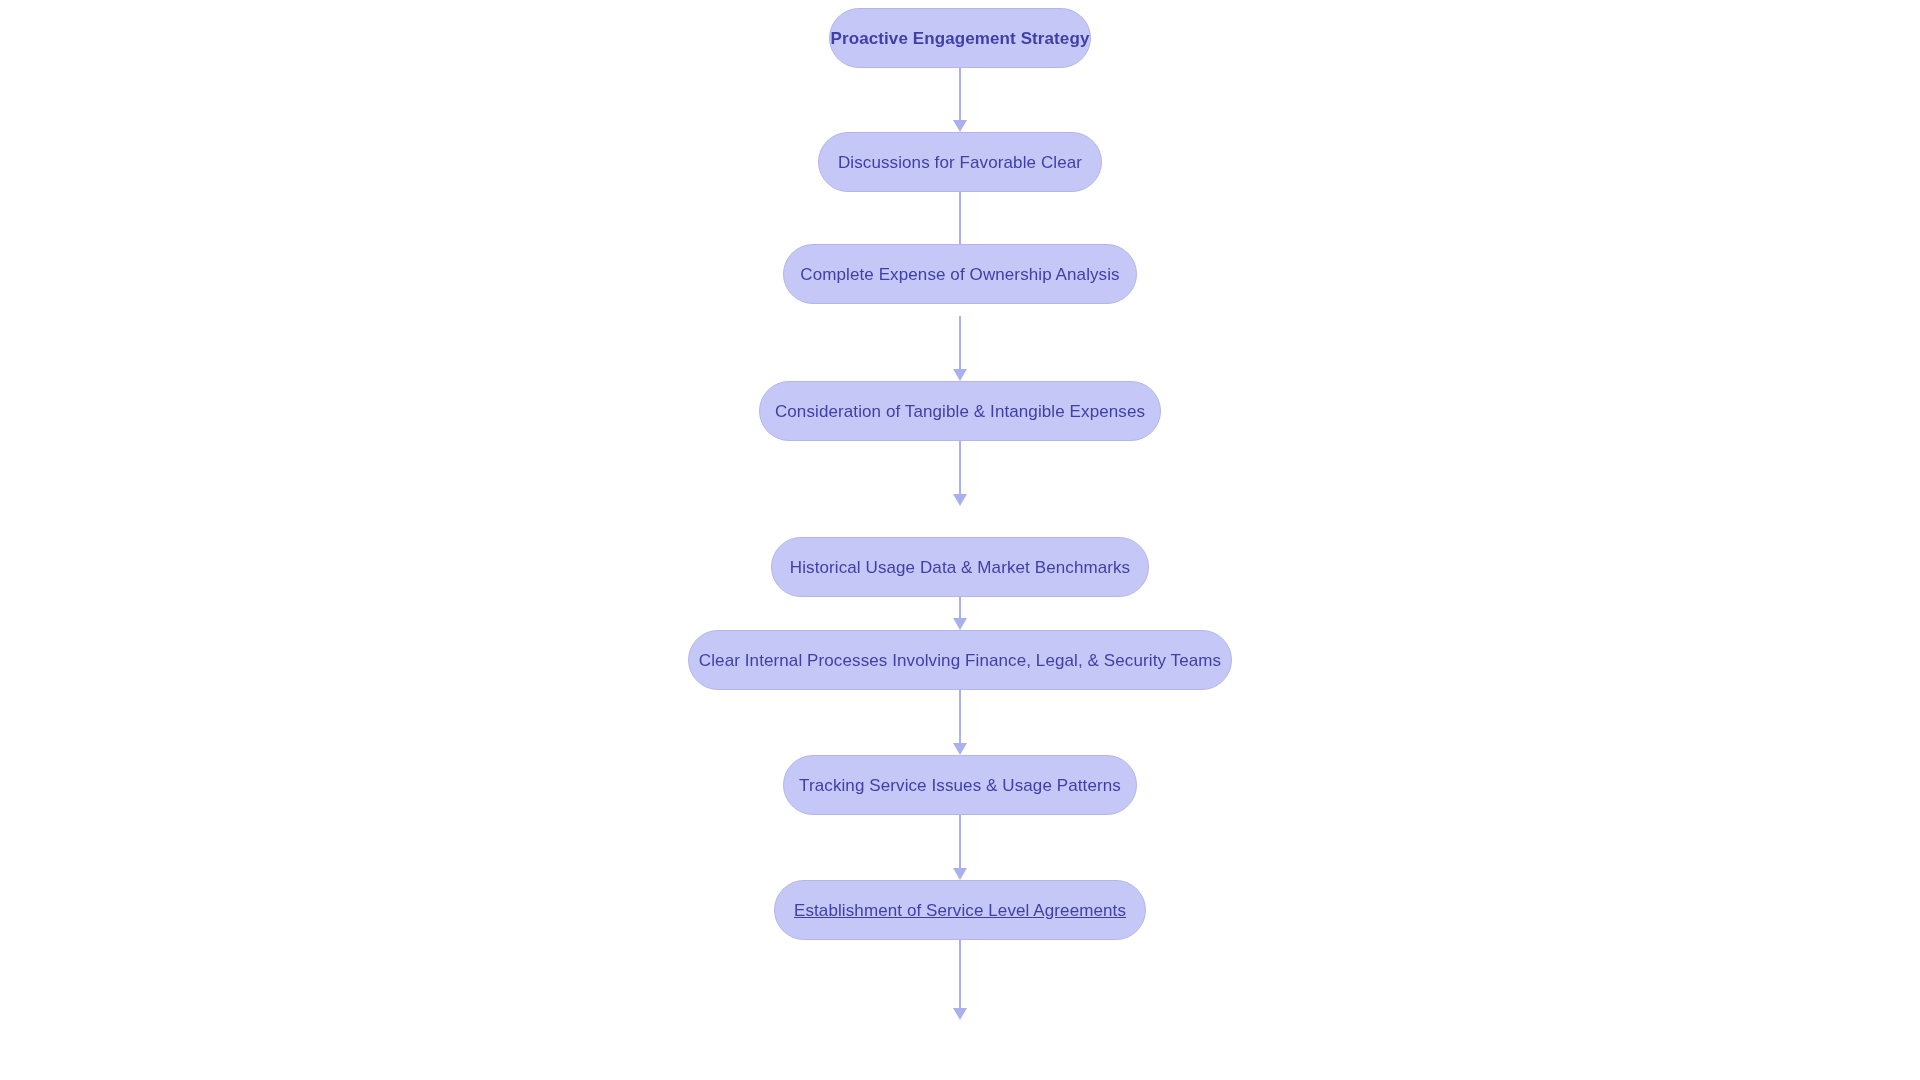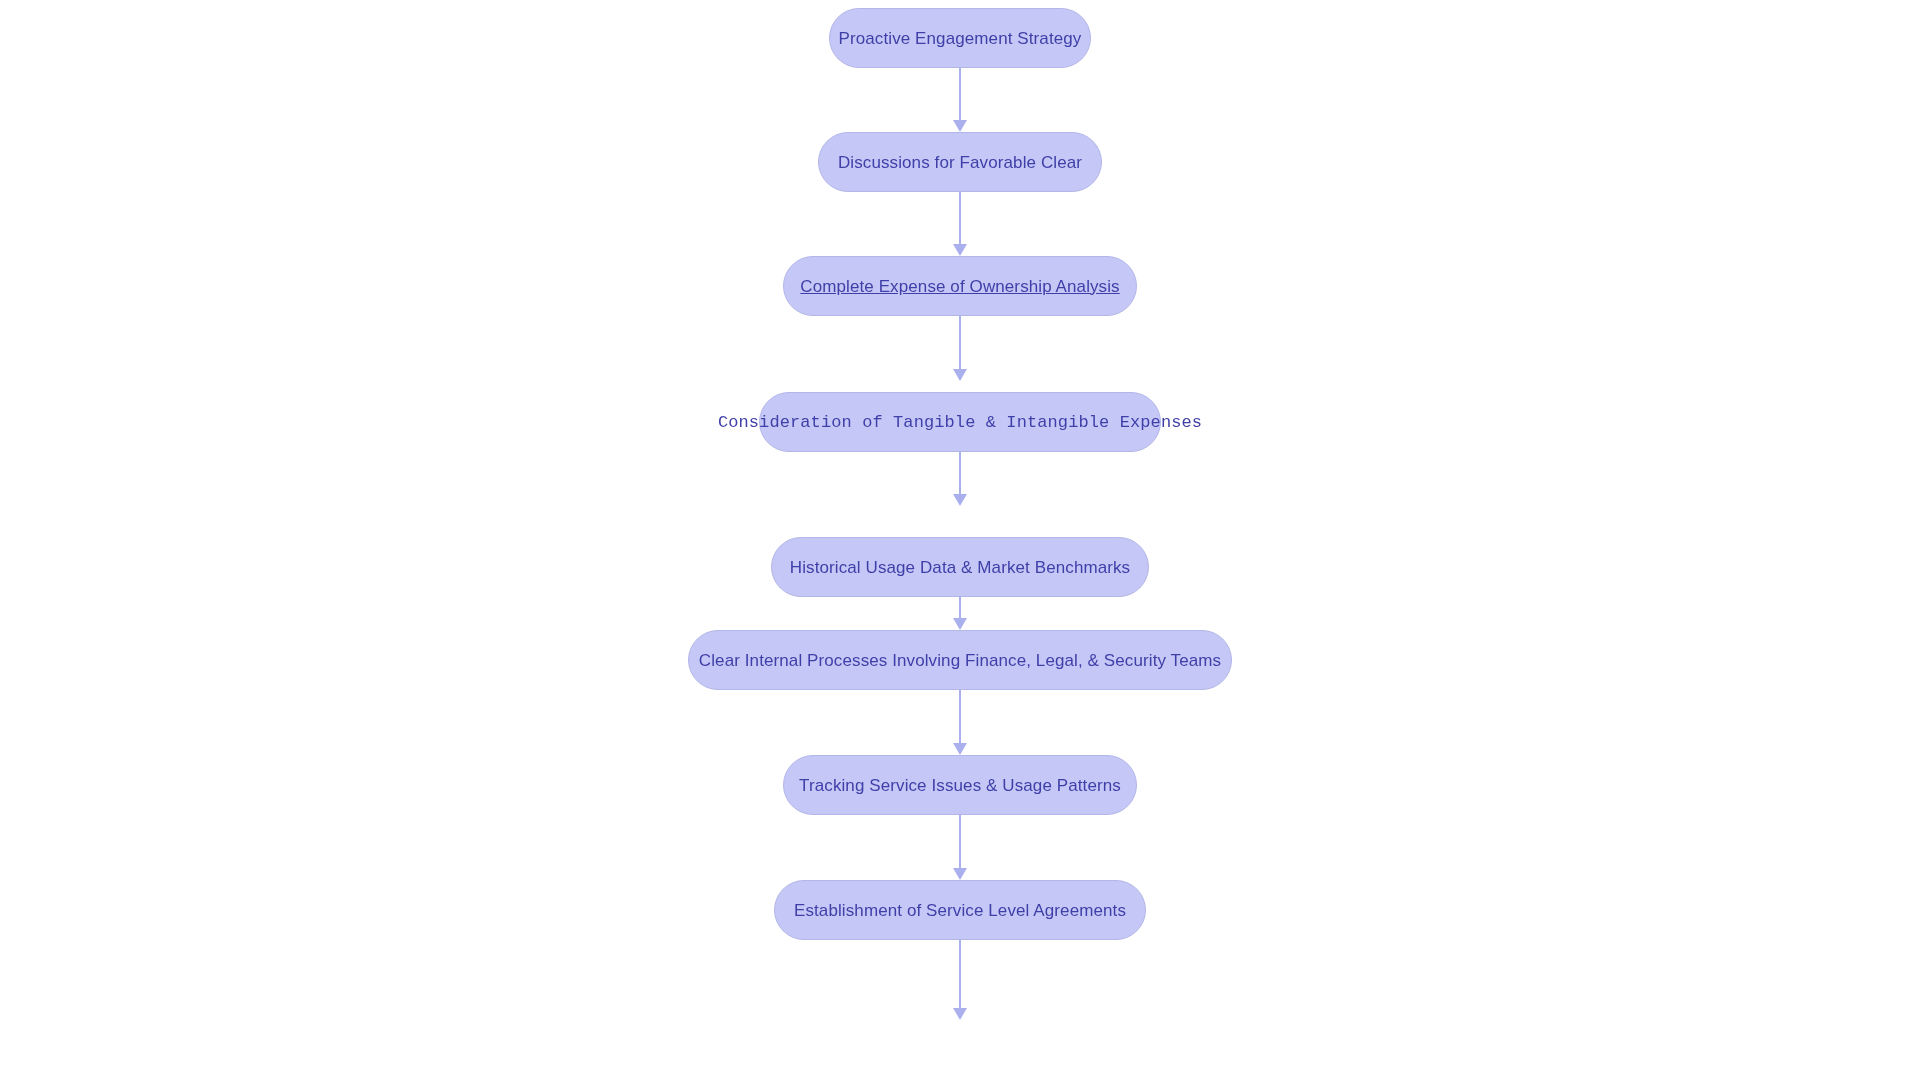--- a/index.html
+++ b/index.html
@@ -106,37 +106,37 @@
       <div class="conn-arrowhead"></div>
     </div>
     <div class="flow-connector" style="top: 815px; height: 65px;">
       <div class="conn-line" style="height: 54px;"></div>
       <div class="conn-arrowhead"></div>
     </div>
     <div class="flow-connector" style="top: 940px; height: 80px;">
       <div class="conn-line" style="height: 69px;"></div>
       <div class="conn-arrowhead"></div>
     </div>
-    <div class="flow-node" style="top: 8px; width: 262px;">
+    <div class="flow-node" style="top: 8px; width: 262px; font-weight: bold;">
       <span class="node-label">Proactive Engagement Strategy</span>
     </div>
     <div class="flow-node" style="top: 132px; width: 284px;">
       <span class="node-label">Discussions for Favorable Clear</span>
     </div>
-    <div class="flow-node" style="top: 256px; width: 354px; text-decoration: underline;">
+    <div class="flow-node" style="top: 244px; width: 354px;">
       <span class="node-label">Complete Expense of Ownership Analysis</span>
     </div>
-    <div class="flow-node" style="top: 392px; width: 402px; font-family: Liberation Mono, monospace;">
+    <div class="flow-node" style="top: 381px; width: 402px;">
       <span class="node-label">Consideration of Tangible &amp; Intangible Expenses</span>
     </div>
     <div class="flow-node" style="top: 506px; width: 378px; margin-top: 31px;">
       <span class="node-label">Historical Usage Data &amp; Market Benchmarks</span>
     </div>
     <div class="flow-node" style="top: 630px; width: 544px;">
       <span class="node-label">Clear Internal Processes Involving Finance, Legal, &amp; Security Teams</span>
     </div>
     <div class="flow-node" style="top: 755px; width: 354px;">
       <span class="node-label">Tracking Service Issues &amp; Usage Patterns</span>
     </div>
-    <div class="flow-node" style="top: 880px; width: 372px;">
+    <div class="flow-node" style="top: 880px; width: 372px; text-decoration: underline;">
       <span class="node-label">Establishment of Service Level Agreements</span>
     </div>
   </div>
 
 </body></html>

